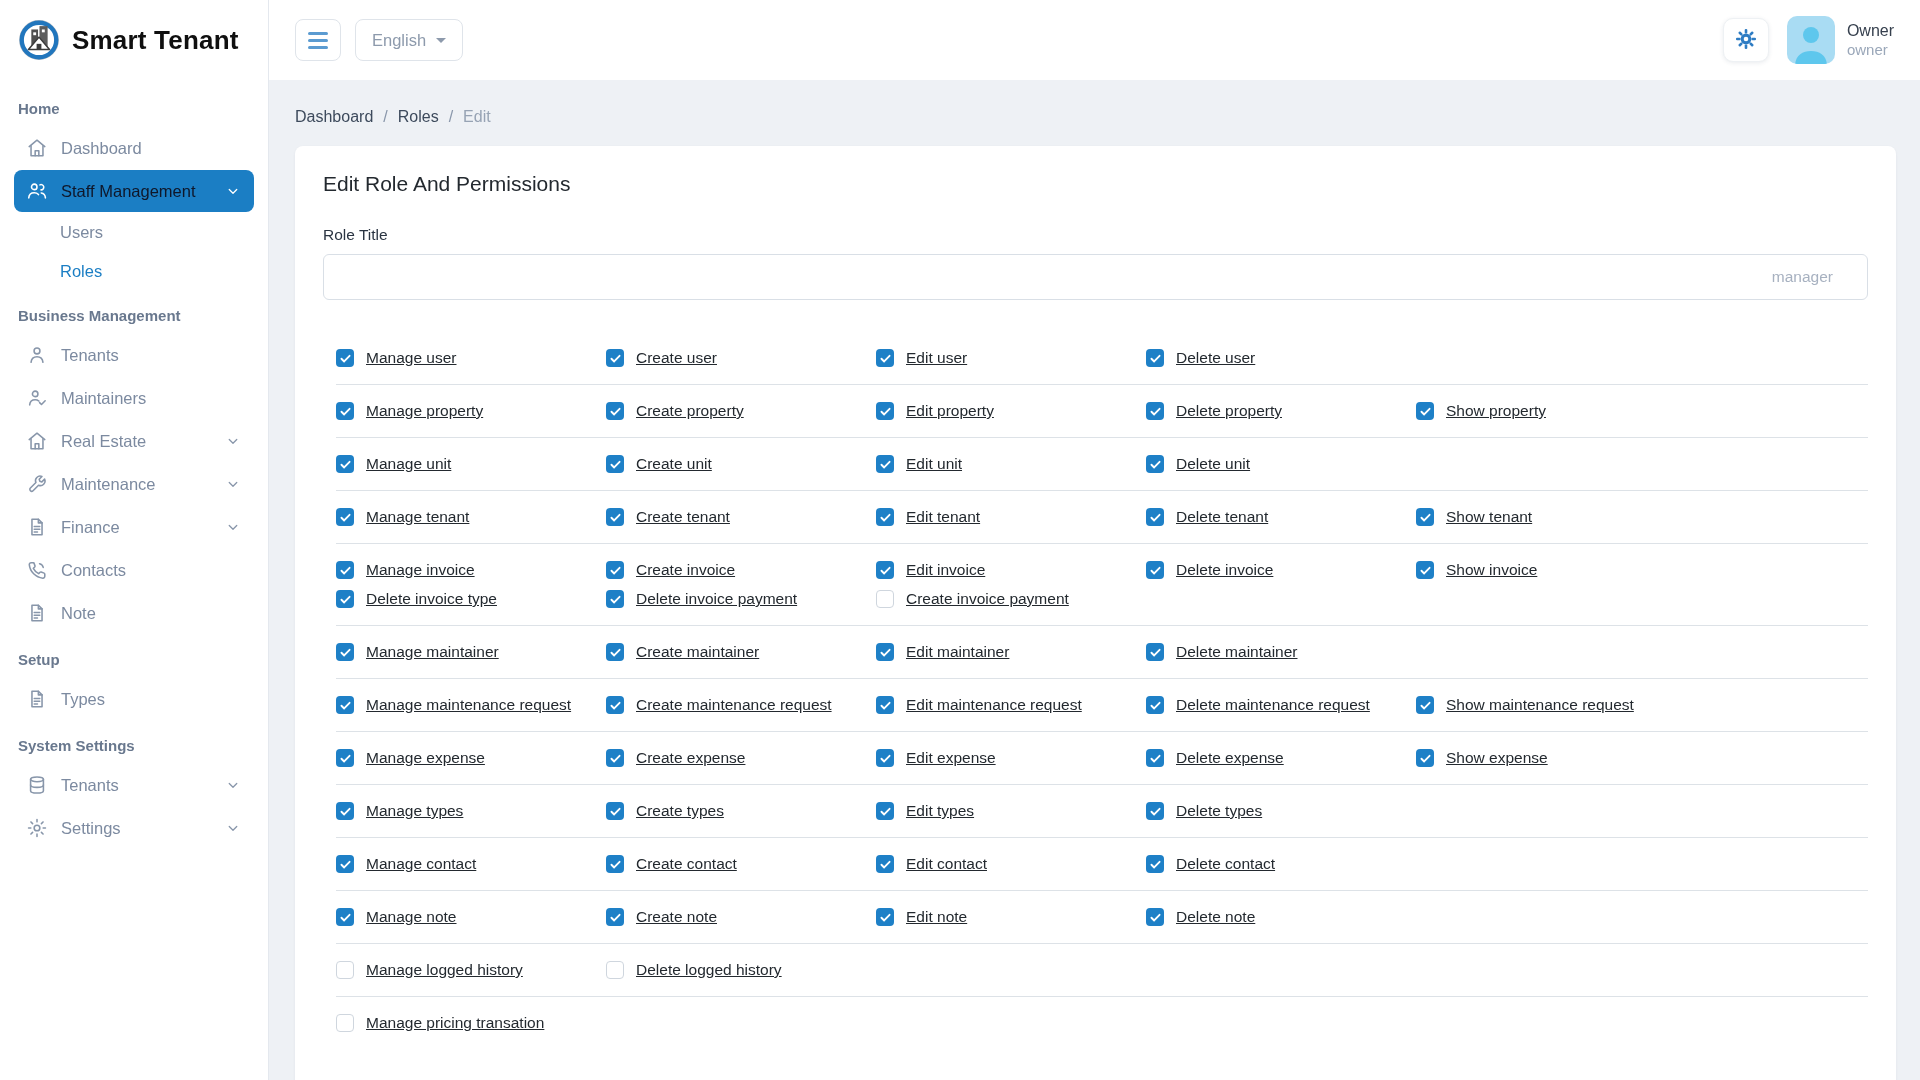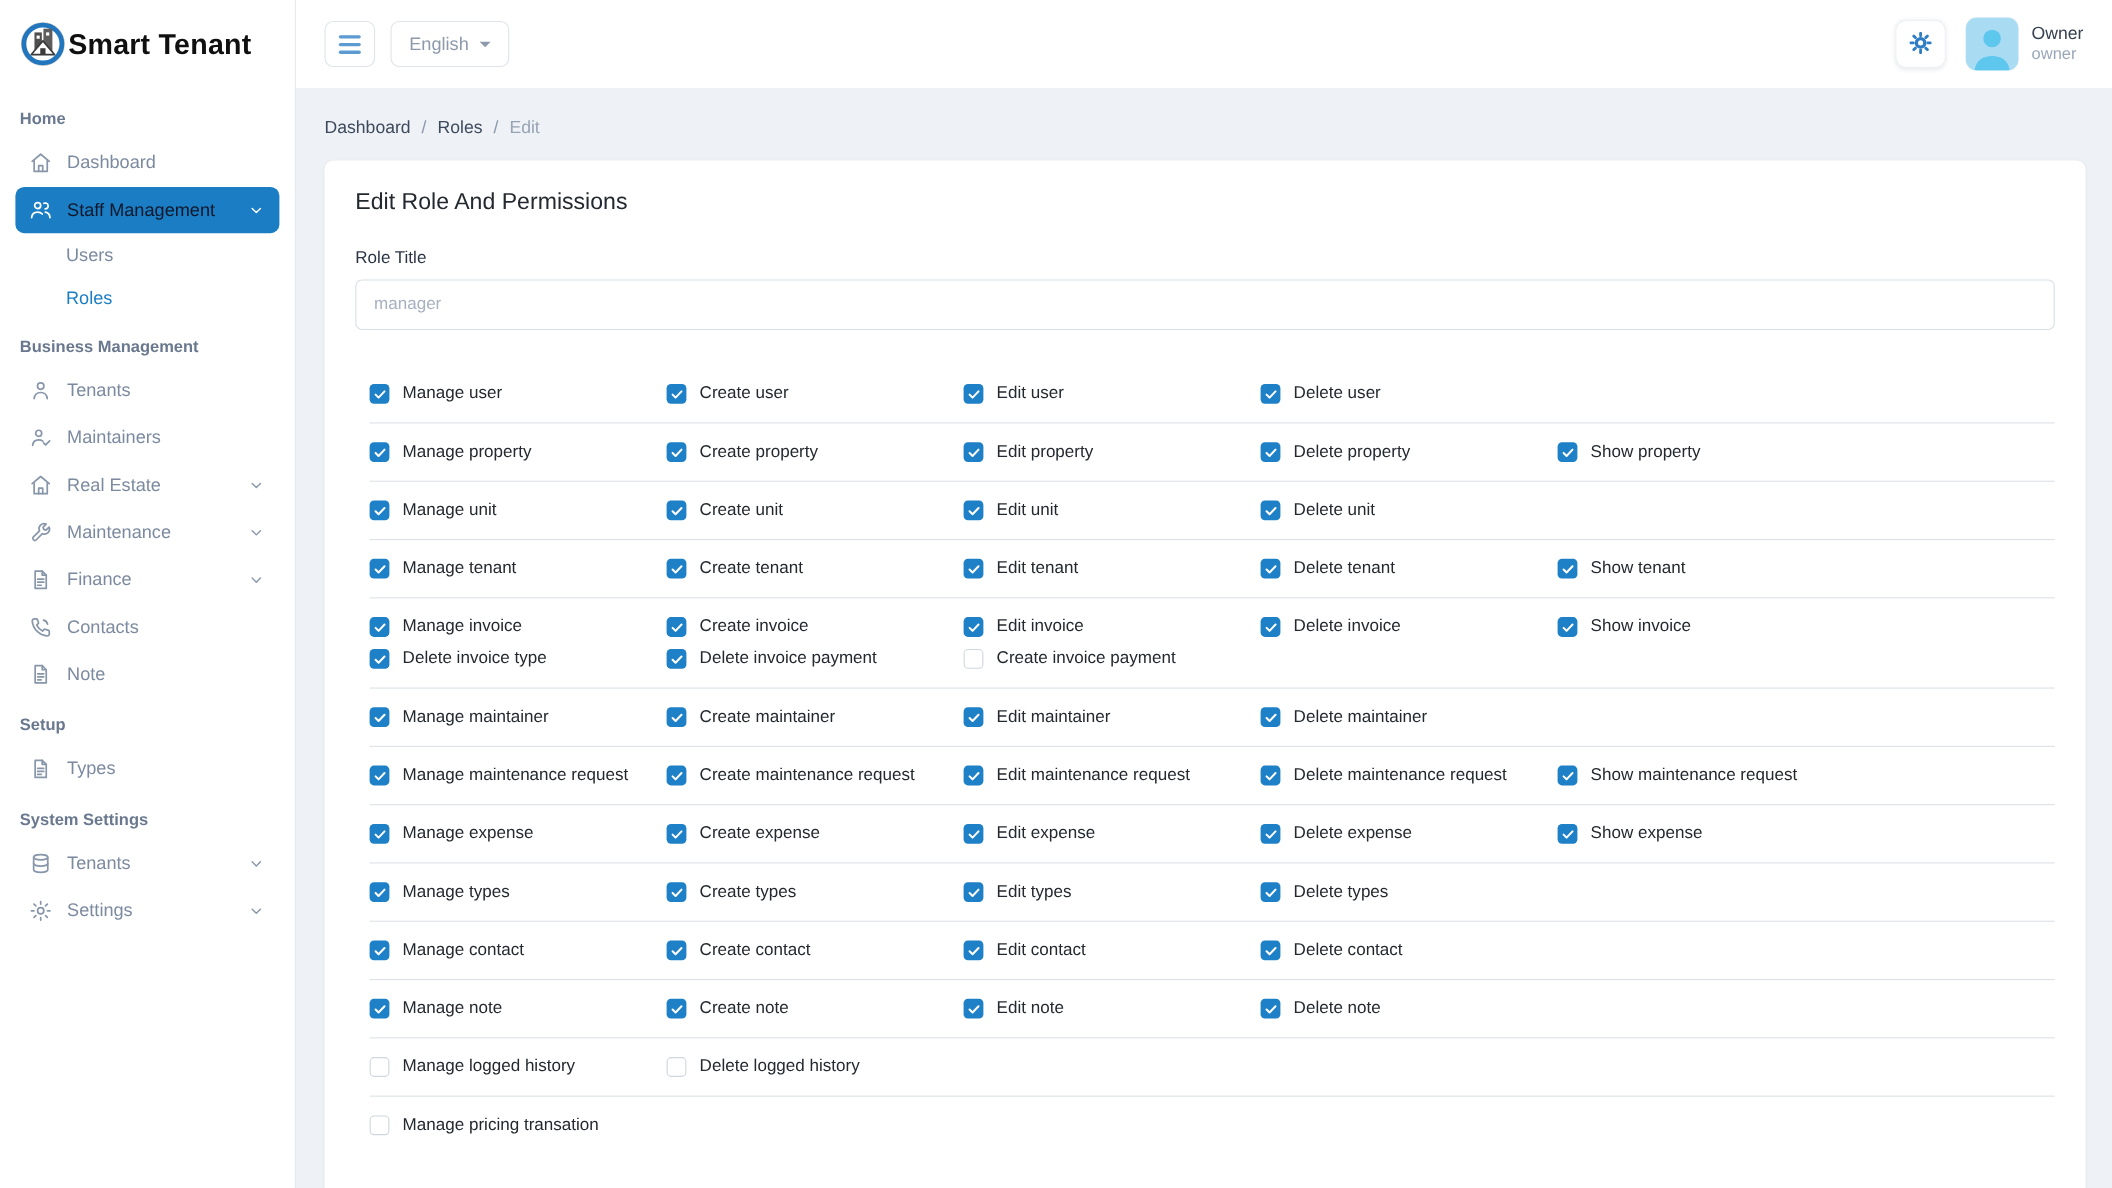--- a/index.html
+++ b/index.html
@@ -4,21 +4,21 @@
 <style>
   * { margin:0; padding:0; box-sizing:border-box; }
   html,body { width:1920px; height:1080px; overflow:hidden; }
   body { font-family:"Liberation Sans", sans-serif; background:#eef1f5; color:#23292f;
          --accent:#1b7ec4; --checkbox:#1e80c7; --avatar-bg:#a9dcf3; --avatar-fg:#5ec7ed;
          --hamburger:#5b9bd1; --gear:#2e7cc3; }
   .app { display:flex; width:1920px; height:1080px; }
 
   
   .sidebar { width:269px; min-width:269px; background:#fff; border-right:1px solid #e4e8ee; height:1080px; overflow:hidden; }
-  .logo-row { height:80px; display:flex; align-items:center; padding-left:16px; }
+  .logo-row { height:80px; display:flex; align-items:center; gap:10px; padding-left:16px; }
   .logo-badge { width:46px; height:46px; }
   .brand-name { font-size:26px; font-weight:800; color:#101010; letter-spacing:.2px; white-space:nowrap; }
   .side-nav { padding:4px 14px 20px 14px; }
   .sec-heading { color:#69788e; font-weight:bold; font-size:15px; padding:16px 8px 9px 4px; }
   .nav-item { display:flex; align-items:center; gap:13px; padding:10px 12px; margin:1px 0; border-radius:8px;
               color:#7c8aa0; font-size:16.5px; cursor:pointer; }
   .nav-item .nico { width:22px; height:22px; display:inline-flex; color:#8896aa; flex:none; }
   .nav-item .nico svg { width:22px; height:22px; }
   .nav-item .chev { margin-left:auto; width:18px; height:18px; color:#8896aa; display:inline-flex; }
   .nav-item .chev svg { width:18px; height:18px; }
@@ -52,24 +52,24 @@
   .breadcrumb { display:flex; align-items:center; gap:10px; font-size:16px; padding:8px 0 20px 0; }
   .crumb { color:#3d4a5c; cursor:pointer; }
   .crumb-sep { color:#8a97ab; }
   .crumb.current { color:#97a3b4; cursor:default; }
 
   .card { background:#fff; border-radius:8px; box-shadow:0 1px 3px rgba(30,40,60,.06);
           padding:26px 28px 40px 28px; height:1000px; }
   .card-title { font-size:21px; color:#23292f; font-weight:400; }
   .field-label { margin-top:30px; font-size:15.5px; color:#2a3442; }
   .role-input { margin-top:10px; width:100%; height:46px; border:1px solid #d9dfe6; border-radius:6px;
-                padding:0 16px; font-size:15.5px; font-family:"Liberation Sans", sans-serif; color:#23292f; outline:none; }
+                padding:0 34px; font-size:15.5px; font-family:"Liberation Sans", sans-serif; color:#23292f; outline:none;text-align:right; }
   .role-input::placeholder { color:#a7b1c0; }
 
-  .permissions { margin-top:32px; padding-left:13px; }
+  .permissions { margin-top:32px; padding-left:13px;text-decoration:underline; }
   .perm-group { padding:15px 0; }
   .perm-group + .perm-group { border-top:1px solid #dde2e7; }
   .perm-row { display:grid; grid-template-columns:repeat(5, 270px); align-items:center; }
   .perm-row + .perm-row { margin-top:7px; }
   .perm-item { display:flex; align-items:center; gap:12px; padding:2px 0; cursor:pointer; }
   .cbx { width:18px; height:18px; border-radius:4px; flex:none; display:inline-flex; align-items:center; justify-content:center; }
   .cbx.checked { background:var(--checkbox); }
   .cbx.unchecked { background:#fff; border:1px solid #cfd6de; }
   .cbx svg { width:13px; height:13px; }
   .perm-label { font-size:15.5px; color:#23292f; }

